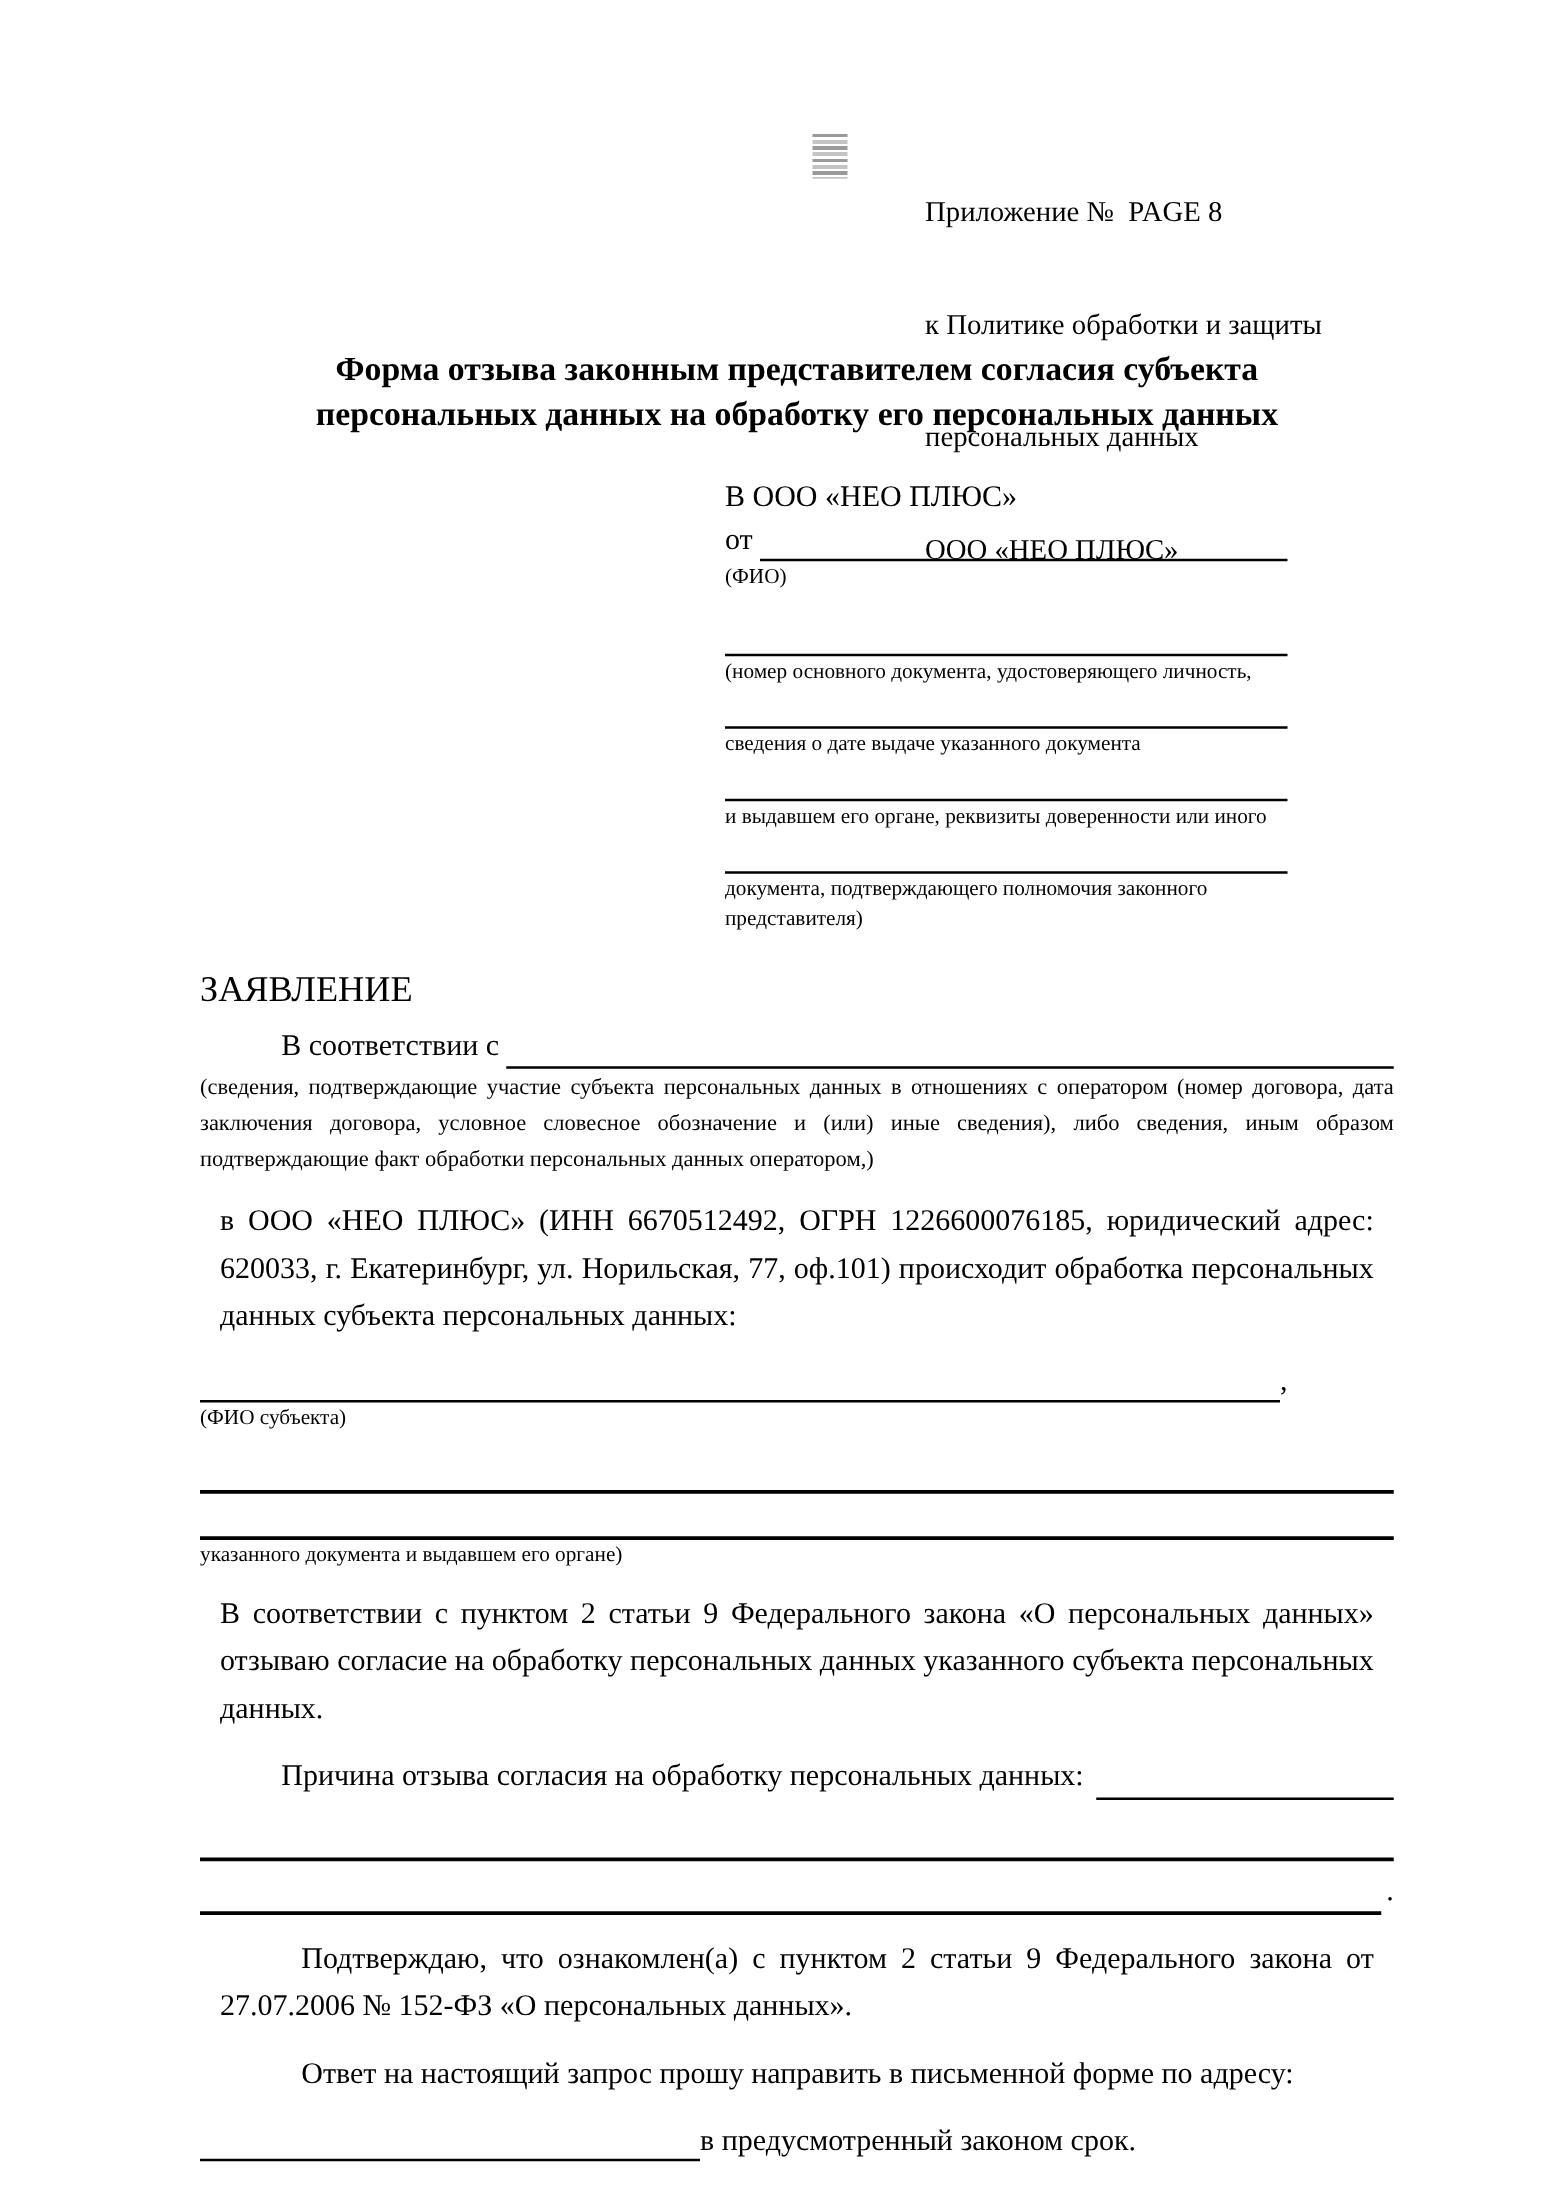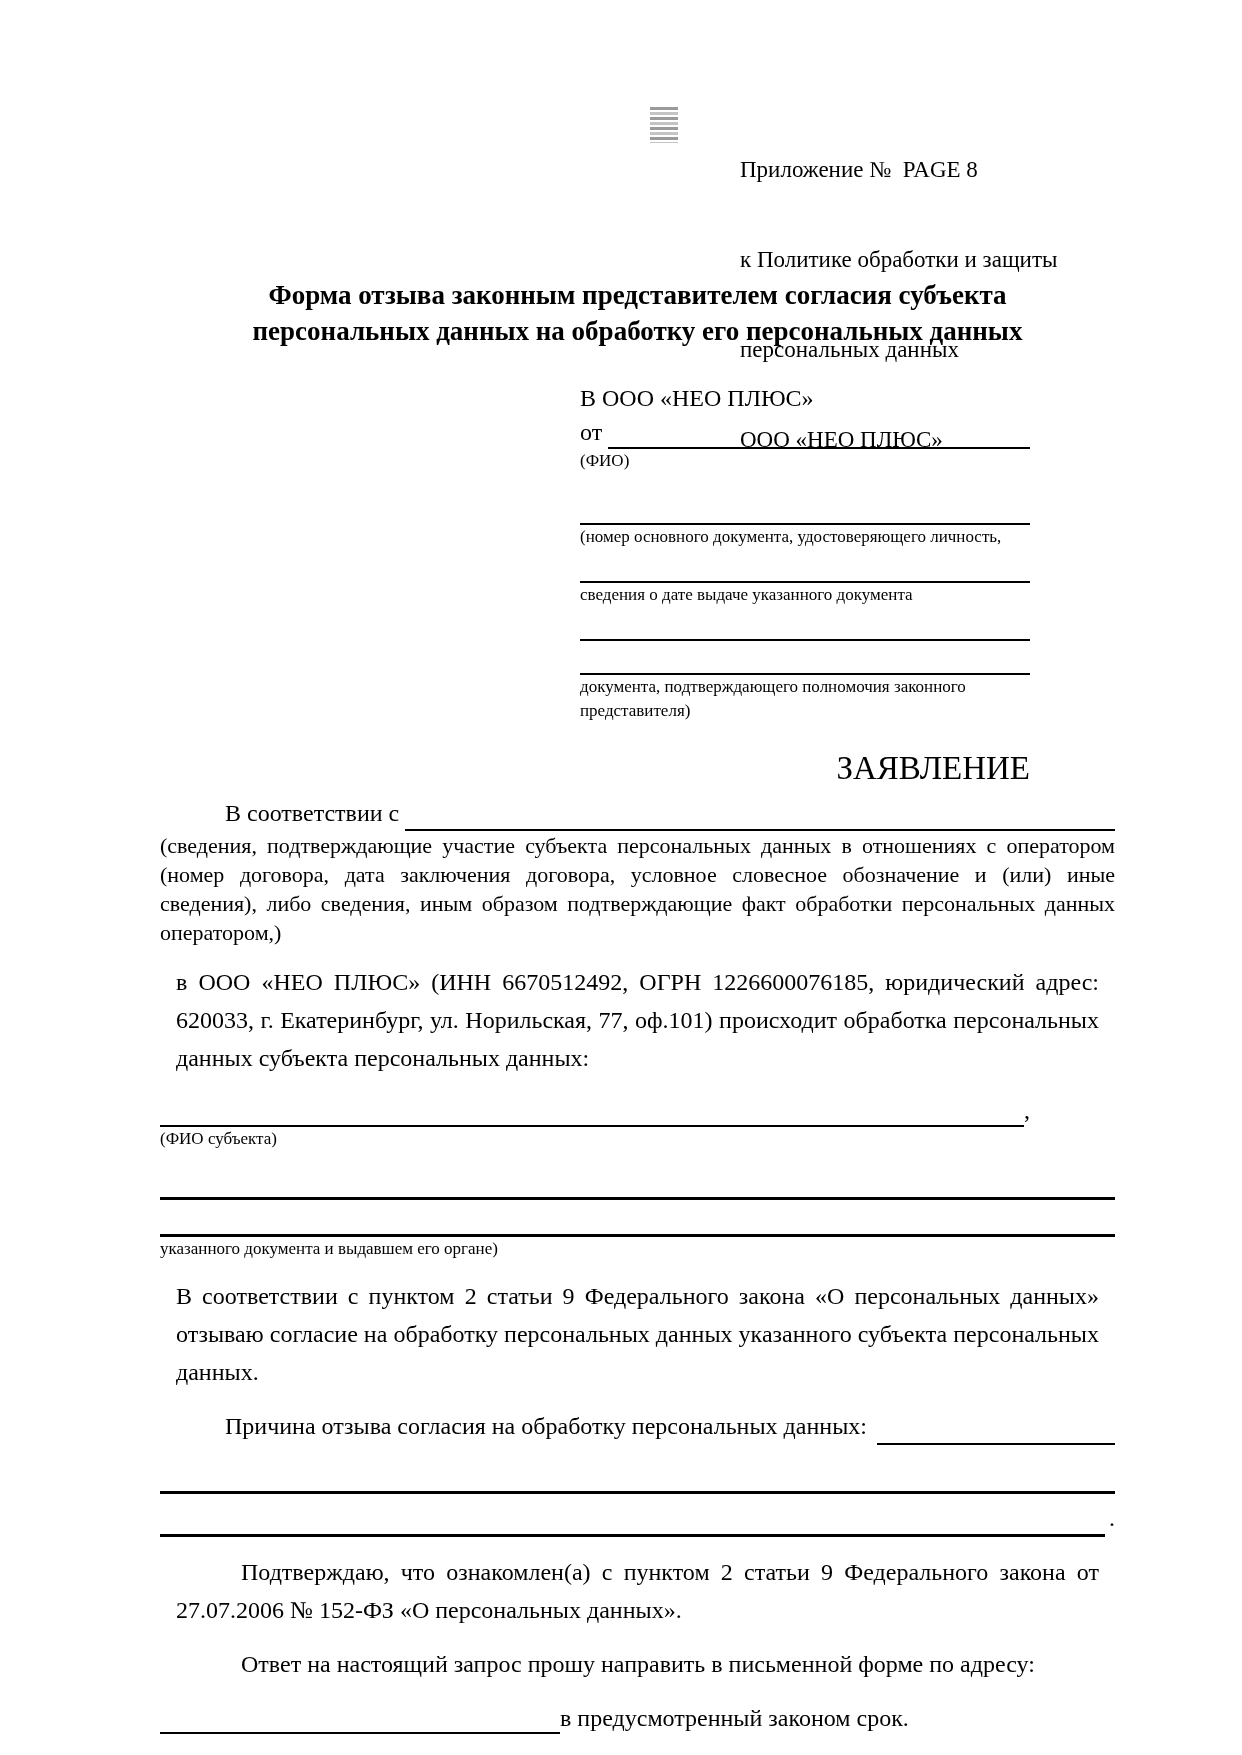--- a/index.html
+++ b/index.html
@@ -26,24 +26,24 @@
   .addr{margin-top:32px;margin-left:420px;width:450px;}
   .addr-line{line-height:34px;}
   .from-row{display:flex;align-items:flex-end;line-height:34px;}
   .from-row .lbl{white-space:pre;}
   .fill-rule{flex:1 1 auto;border-bottom:2px solid #000;margin-left:6px;height:30px;}
   .caption{font-size:17px;line-height:24px;text-align:left;}
   .rule{border-bottom:2px solid #000;}
   .addr .rule.first{height:50px;}
   .addr .rule.next{height:32px;}
   
-  .heading{margin-top:26px;text-align:right;font-size:33px;}
+  .heading{margin-top:26px;text-align:left;font-size:29px;}
   .accordance-row{display:flex;align-items:flex-end;margin-left:65px;margin-top:8px;line-height:36px;}
   .accordance-row .fill-rule{height:28px;}
-  .small-note{font-size:22px;line-height:29px;text-align:justify;}
+  .small-note{font-size:18px;line-height:29px;text-align:justify;}
   p.body{margin:16px;text-align:justify;}
   p.body.indent{text-indent:65px;}
   .comma-row{display:flex;align-items:flex-end;margin-top:8px;line-height:34px;}
   .comma-row .rule-grow{flex:1 1 auto;border-bottom:2px solid #000;height:30px;}
   .comma-row .tail{flex:0 0 auto;}
   .wide-rule{border-bottom:3px solid #000;}
   .wide-rule.h46{height:46px;}
   .wide-rule.h34{height:34px;}
   .reason-row{display:flex;align-items:flex-end;margin-left:65px;line-height:38px;}
   .reason-row .lbl{white-space:pre;}
@@ -82,20 +82,21 @@
     <div class="from-row">
       <span class="lbl">от</span>
       <span class="fill-rule"></span>
     </div>
     <div class="caption">(ФИО)</div>
     <div class="rule first"></div>
     <div class="caption">(номер основного документа, удостоверяющего личность,</div>
     <div class="rule next"></div>
     <div class="caption">сведения о дате выдаче указанного документа</div>
     <div class="rule next"></div>
+    <div class="caption">и выдавшем его органе, реквизиты доверенности или иного</div>
     <div class="rule next"></div>
     <div class="caption">документа, подтверждающего полномочия законного представителя)</div>
   </div>
 
   <div class="heading narrow">ЗАЯВЛЕНИЕ</div>
 
   <div class="accordance-row">
     <span class="lbl">В соответствии с</span>
     <span class="fill-rule"></span>
   </div>

